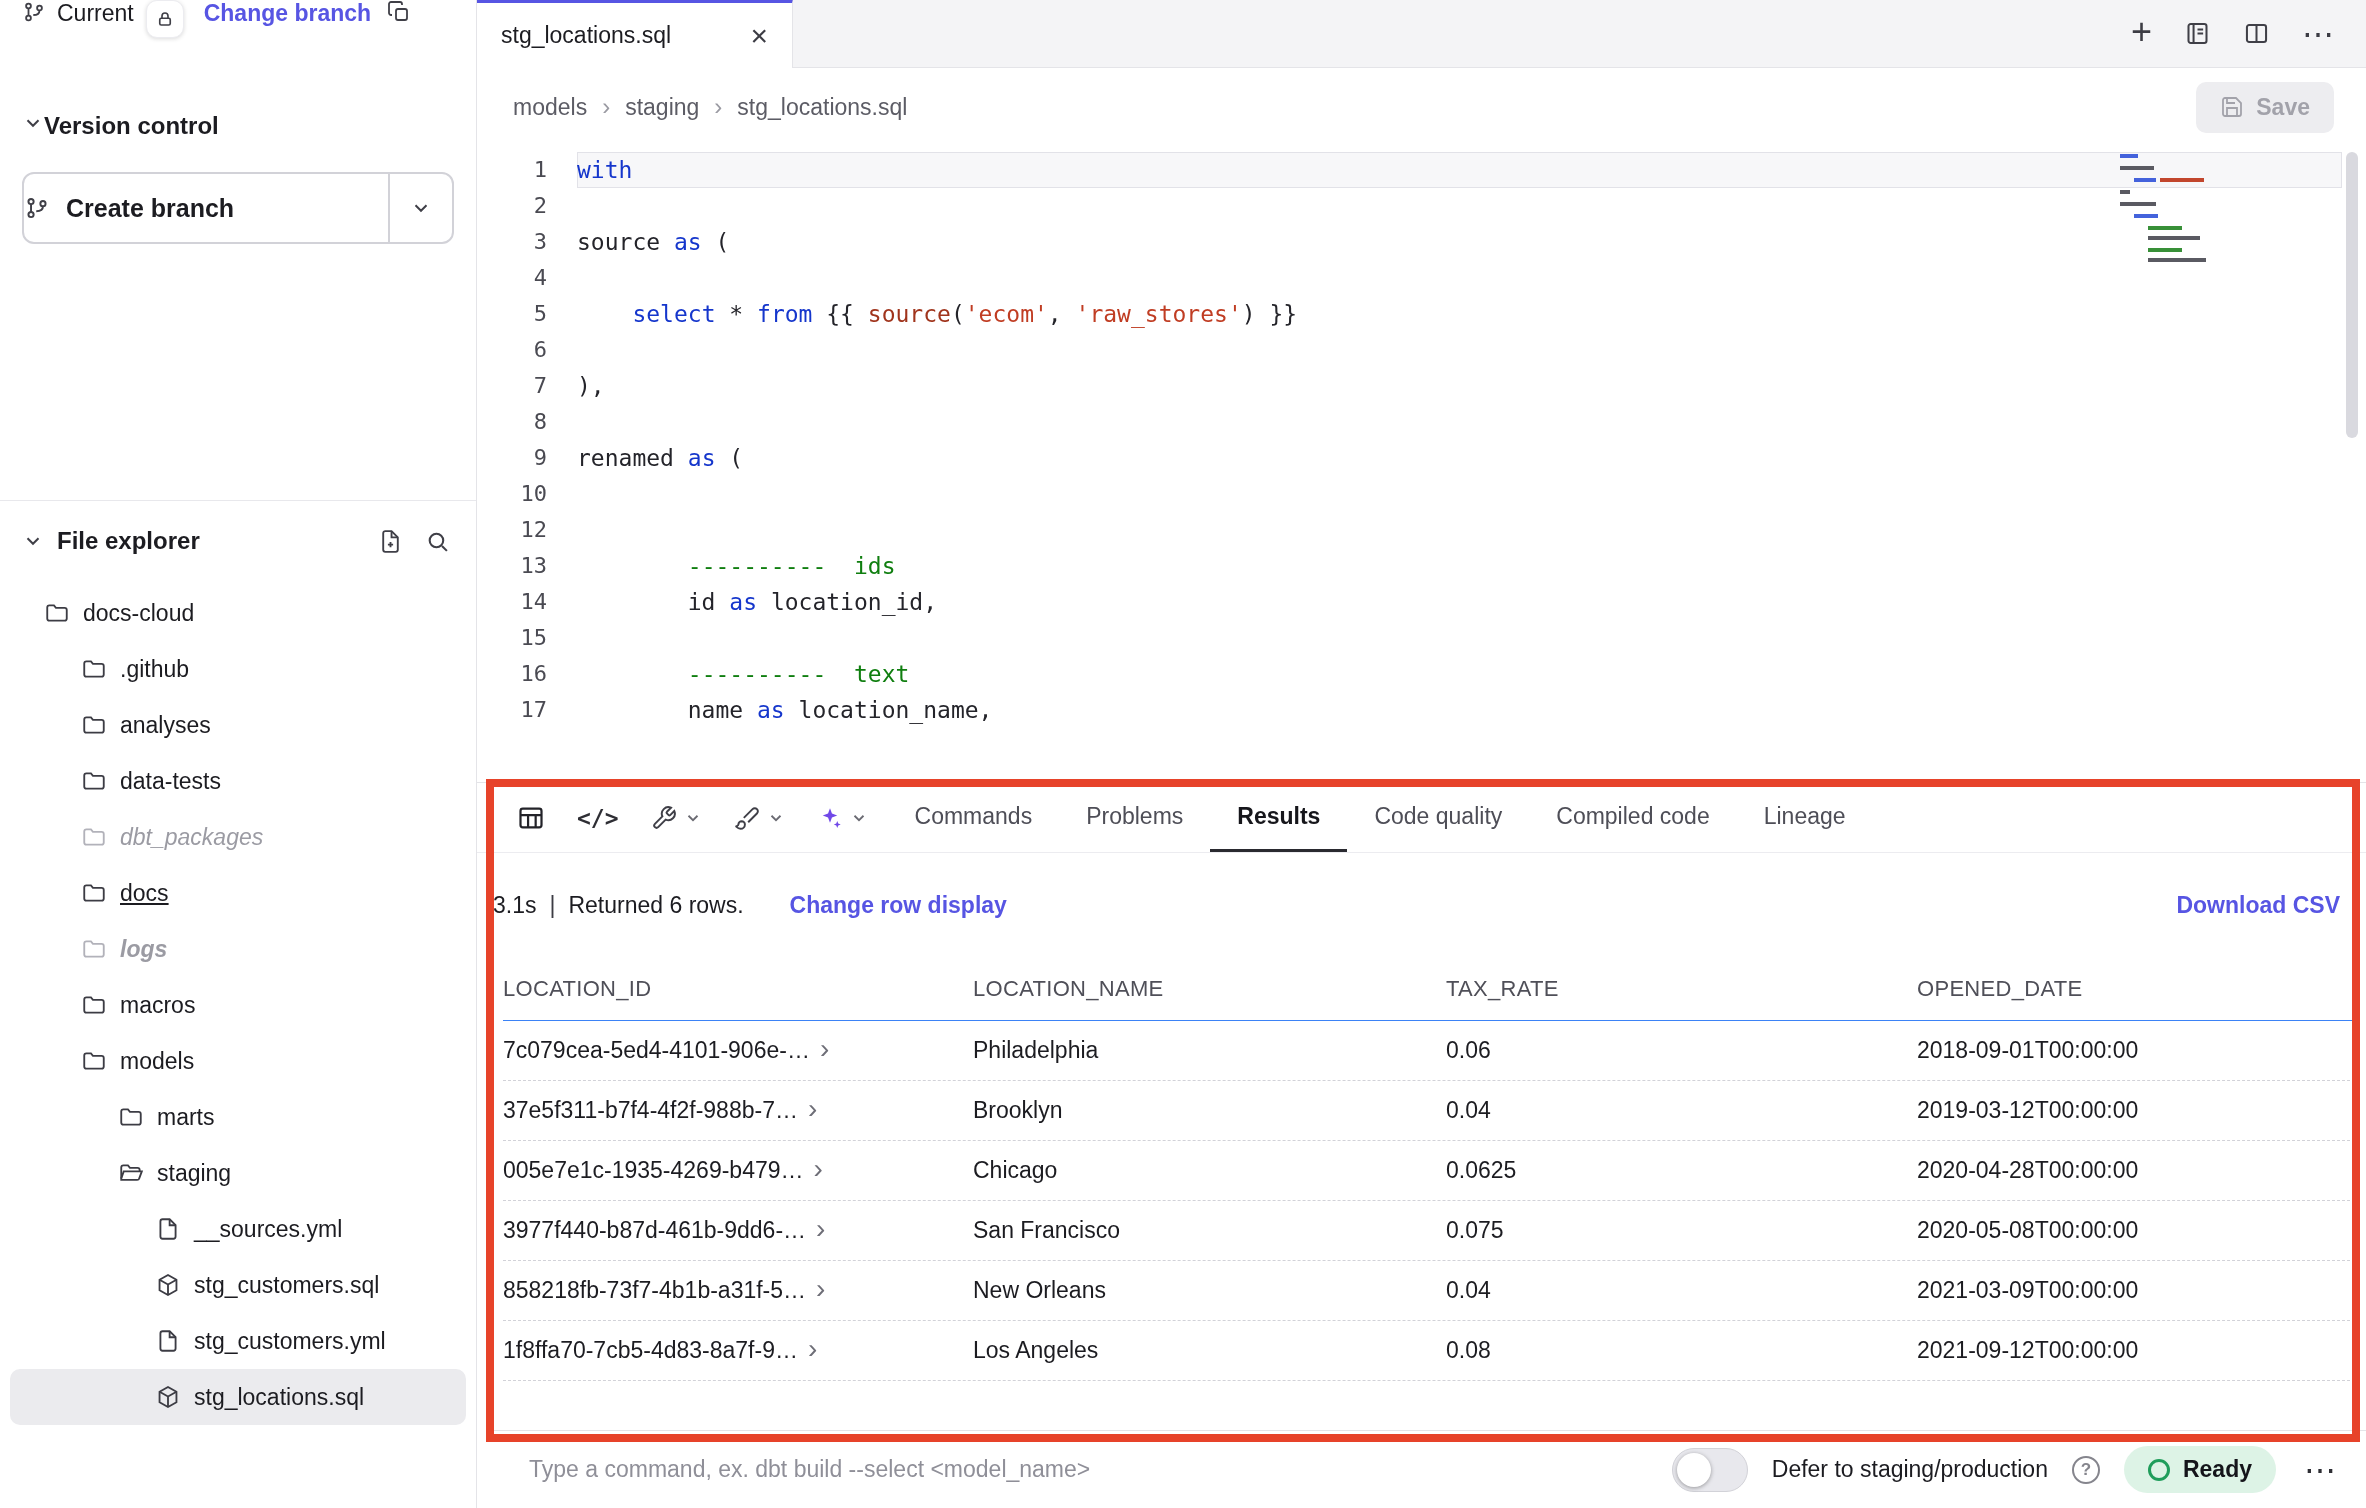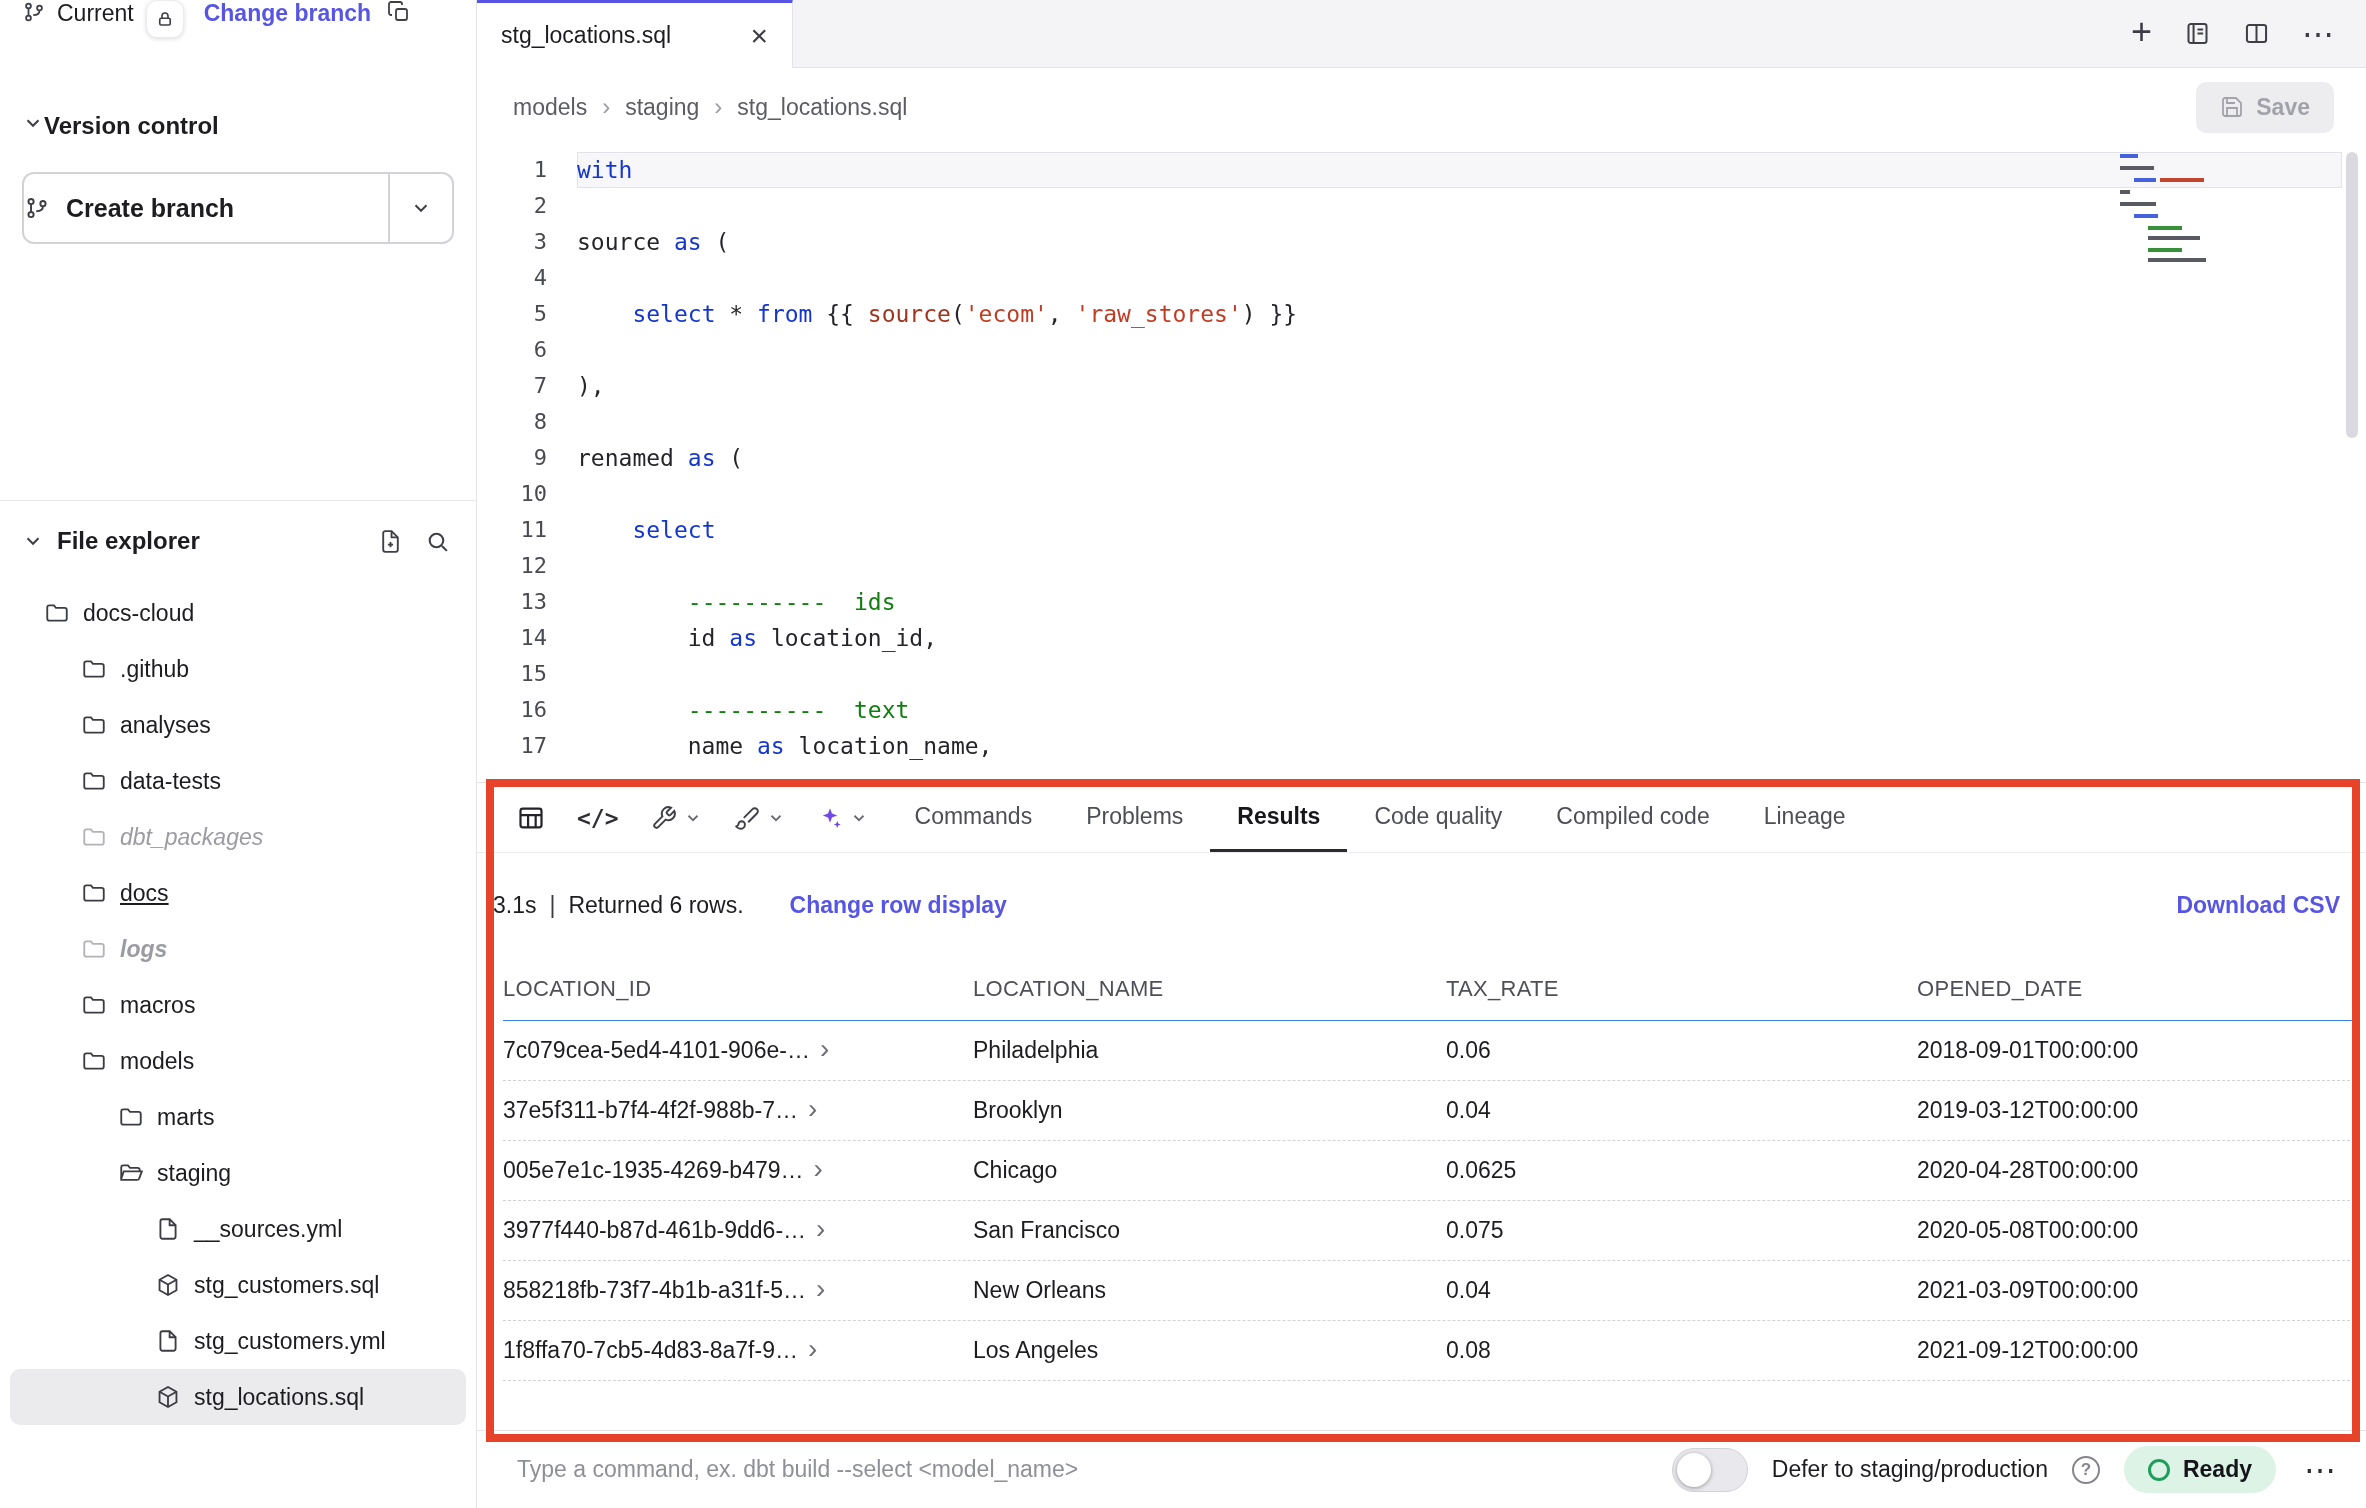--- a/index.html
+++ b/index.html
@@ -73,21 +73,21 @@
   .download-csv{color:#5755e3;font-weight:700;margin-left:auto}
   .results-table{margin:0 6px 0 26px}
   .tr-head,.tr-row{display:grid;grid-template-columns:470px 473px 471px 1fr;align-items:center}
   .tr-head{height:64px;border-bottom:1px solid #3b82f6;color:#4f4f58;font-size:22px;letter-spacing:.3px}
   .tr-row{height:60px;border-bottom:1px dashed #d2d2d8}
   .cell{padding-right:20px;white-space:nowrap;overflow:hidden}
   .cell-id{display:flex;align-items:center;gap:10px}
   .id-chev{color:#6e6e77;font-size:28px;line-height:1;margin-top:-3px;cursor:pointer}
 
   
-  .cmdbar{position:absolute;left:0;right:0;bottom:0;height:78px;border-top:1px solid #e4e4e8;display:flex;align-items:center;padding:0 30px 0 40px;background:#fff}
+  .cmdbar{position:absolute;left:12px;right:0;bottom:0;height:78px;border-top:1px solid #e4e4e8;display:flex;align-items:center;padding:0 30px 0 40px;background:#fff}
   .cmd-input{border:none;outline:none;flex:1;font-size:23px;font-family:inherit;color:#1c1c21;background:transparent}
   .cmd-input::placeholder{color:#8f8f98}
   .cmd-right{display:flex;align-items:center;gap:24px}
   .toggle{width:76px;height:44px;border-radius:22px;background:#e8e8ed;border:1px solid #d2d2d8;position:relative;cursor:pointer;flex:none}
   .knob{position:absolute;left:4px;top:4px;width:34px;height:34px;border-radius:50%;background:#fff;box-shadow:0 1px 4px rgba(0,0,0,.35)}
   .help-icon{width:28px;height:28px;border-radius:50%;border:2px solid #85858d;color:#85858d;display:flex;align-items:center;justify-content:center;font-size:17px;font-weight:700;cursor:pointer;flex:none}
   .ready-badge{display:flex;align-items:center;gap:13px;background:#ddf3e6;border-radius:26px;padding:10px 24px;font-weight:700;color:#14141a;cursor:pointer}
   .ready-ring{width:22px;height:22px;border-radius:50%;border:3px solid #1f9d5b;flex:none}
   .more-btn{color:#2e2e34;margin-left:4px}
 
@@ -360,21 +360,20 @@
         <div class="cline active"><span class="ln">1</span><span class="lbody"><span class="tok-kw">with</span></span></div>
         <div class="cline"><span class="ln">2</span><span class="lbody"></span></div>
         <div class="cline"><span class="ln">3</span><span class="lbody"><span class="tok-pl">source </span><span class="tok-kw">as</span><span class="tok-pl"> (</span></span></div>
         <div class="cline"><span class="ln">4</span><span class="lbody"></span></div>
         <div class="cline"><span class="ln">5</span><span class="lbody"><span class="tok-pl">    </span><span class="tok-kw">select</span><span class="tok-pl"> * </span><span class="tok-kw">from</span><span class="tok-pl"> {{ </span><span class="tok-fn">source</span><span class="tok-pl">(</span><span class="tok-str">'ecom'</span><span class="tok-pl">, </span><span class="tok-str">'raw_stores'</span><span class="tok-pl">) }}</span></span></div>
         <div class="cline"><span class="ln">6</span><span class="lbody"></span></div>
         <div class="cline"><span class="ln">7</span><span class="lbody"><span class="tok-pl">),</span></span></div>
         <div class="cline"><span class="ln">8</span><span class="lbody"></span></div>
         <div class="cline"><span class="ln">9</span><span class="lbody"><span class="tok-pl">renamed </span><span class="tok-kw">as</span><span class="tok-pl"> (</span></span></div>
         <div class="cline"><span class="ln">10</span><span class="lbody"></span></div>
-        <div class="cline"><span class="ln">11</span><span class="lbody"><span class="tok-pl">    </span><span class="tok-kw">select</span></span></div>
         <div class="cline"><span class="ln">12</span><span class="lbody"></span></div>
         <div class="cline"><span class="ln">13</span><span class="lbody"><span class="tok-pl">        </span><span class="tok-cm">----------  ids</span></span></div>
         <div class="cline"><span class="ln">14</span><span class="lbody"><span class="tok-pl">        id </span><span class="tok-kw">as</span><span class="tok-pl"> location_id,</span></span></div>
         <div class="cline"><span class="ln">15</span><span class="lbody"></span></div>
         <div class="cline"><span class="ln">16</span><span class="lbody"><span class="tok-pl">        </span><span class="tok-cm">----------  text</span></span></div>
         <div class="cline"><span class="ln">17</span><span class="lbody"><span class="tok-pl">        name </span><span class="tok-kw">as</span><span class="tok-pl"> location_name,</span></span></div>
       </div>
     <div class="minimap">
       <svg width="132" height="122" viewBox="0 0 132 122">
         <rect x="2" y="4" width="18" height="4" fill="#3b5bdb"></rect>

